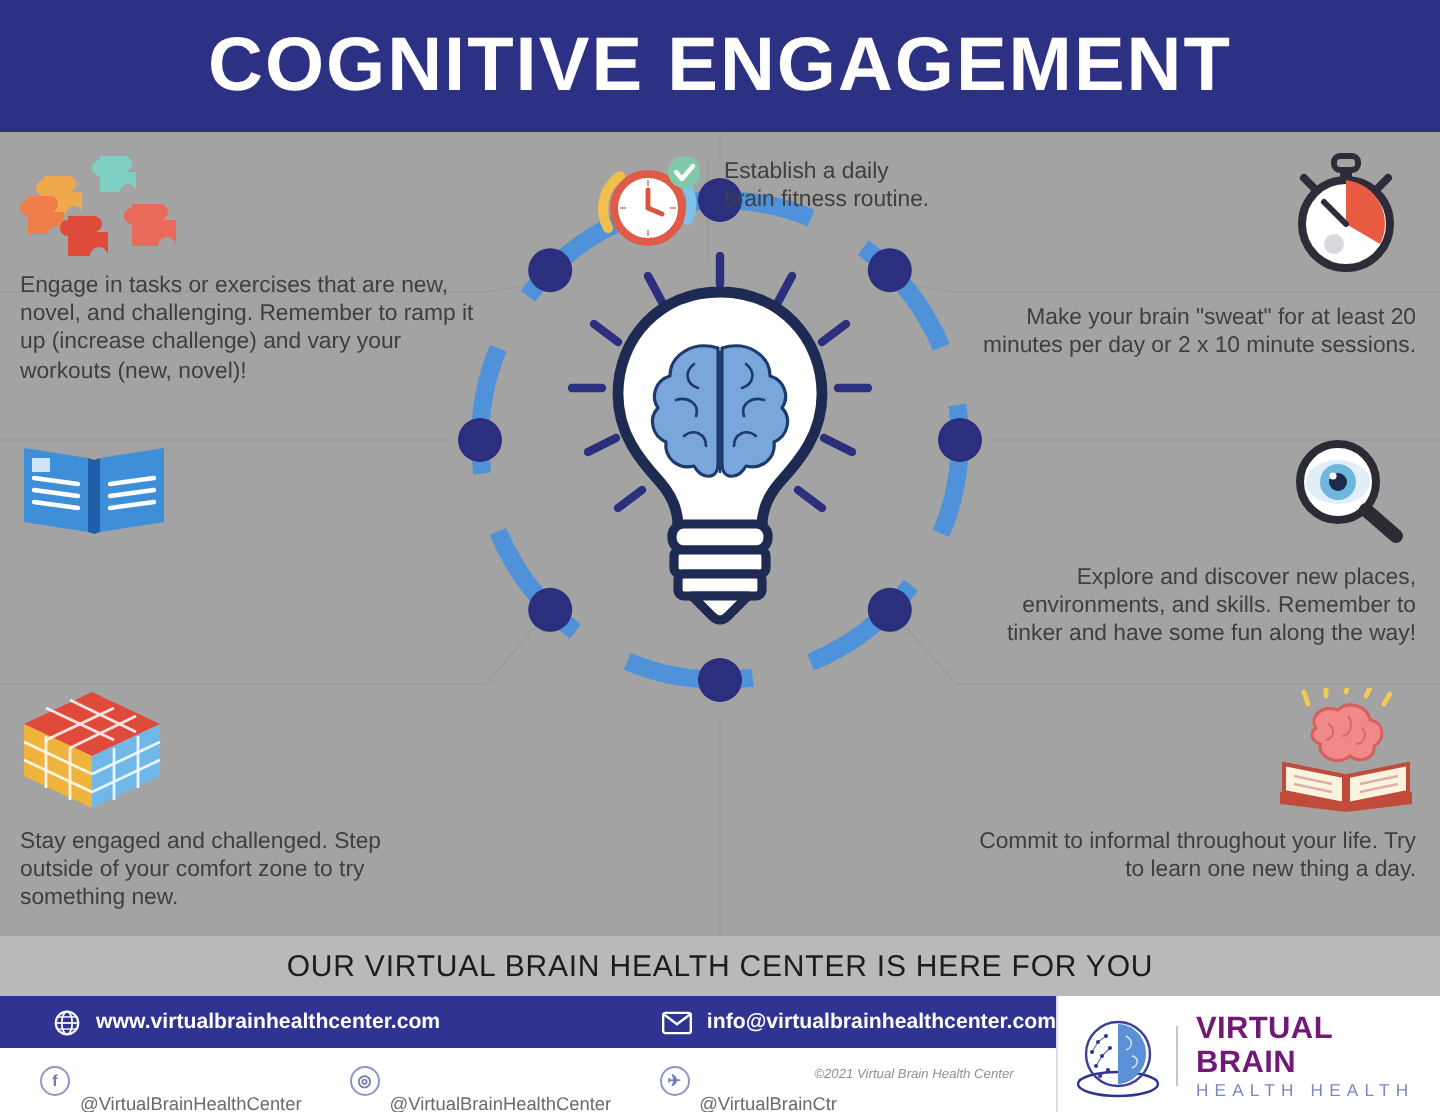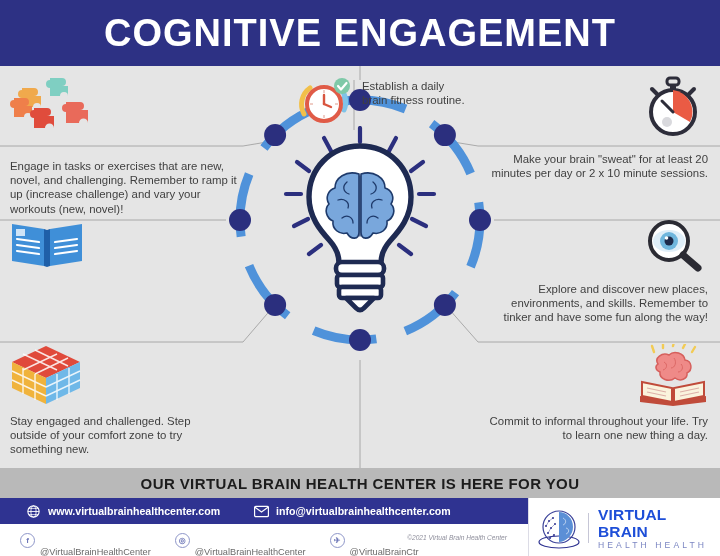--- a/index.html
+++ b/index.html
@@ -22,39 +22,39 @@
     font-size:38px;
     font-weight:bold;
     letter-spacing:1px;
     font-family:"Liberation Sans", sans-serif;
     white-space:nowrap;
   }
 
   
   .canvas{
     position:absolute;left:0;top:66px;width:720px;height:402px;
-    background:#e5e5e5;
+    background:#a3a3a3;
   }
 
   
   .ring-wrap{
     position:absolute;left:226px;top:20px;width:268px;height:268px;
   }
   .ring-svg{position:absolute;left:0;top:0;}
   .bulb{position:absolute;left:54px;top:40px;width:160px;height:190px;}
 
   
   .lines{position:absolute;left:0;top:0;width:720px;height:402px;}
 
   
   .tbox{position:absolute;font-size:11.4px;color:#3f3f3f;line-height:14.2px;}
   .tbox.left{text-align:left;}
   .tbox.right{text-align:right;}
 
-  .blk-l1{left:10px;top:93px;width:228px;}
+  .blk-l1{left:10px;top:70px;width:228px;}
   .blk-l2{left:10px;top:218px;width:200px;}
   .blk-l3{left:10px;top:348px;width:210px;}
   .blk-r1{left:490px;top:86px;width:218px;}
   .blk-r2{left:490px;top:216px;width:218px;}
   .blk-r3{left:486px;top:348px;width:222px;}
   .blk-top{left:362px;top:14px;width:110px;text-align:left;line-height:13.6px;}
 
   
   .icon{position:absolute;}
   .ic-puzzle{left:6px;top:8px;width:98px;height:62px;}
@@ -65,31 +65,31 @@
   .ic-magnify{left:644px;top:150px;width:64px;height:58px;}
   .ic-brainbook{left:636px;top:278px;width:74px;height:62px;}
 
   
   .banner{
     position:absolute;left:0;top:468px;width:720px;height:30px;
     background:#b9b9b9;
     display:flex;align-items:center;justify-content:center;
   }
   .banner-text{
-    color:#1c1c1c;font-size:15px;font-weight:bold;letter-spacing:.4px;
+    color:#1c1c1c;font-size:15px;font-weight:normal;letter-spacing:.4px;
     white-space:nowrap;
   }
 
   
   .footer{
     position:absolute;left:0;top:498px;width:720px;height:58px;background:#ffffff;
   }
   .contact-bar{
     position:absolute;left:0;top:0;width:528px;height:26px;
-    background:#2f3391;display:flex;align-items:center;
+    background:#2f3391;display:flex;align-items:center;justify-content:space-between;
   }
   .contact-item{display:flex;align-items:center;color:#fff;font-size:10.6px;font-weight:bold;}
   .contact-item.first{margin-left:26px;}
   .contact-item.second{margin-left:34px;}
   .contact-ico{width:15px;height:13px;margin-right:7px;display:inline-block;}
 
   .social-row{
     position:absolute;left:0;top:26px;width:528px;height:32px;
     display:flex;align-items:center;
   }
@@ -107,21 +107,21 @@
     font-size:6.6px;color:#8f8f9c;font-style:italic;
     text-align:center;
   }
   .logo-wrap{
     position:absolute;left:536px;top:504px;width:178px;height:48px;
     display:flex;align-items:center;
   }
   .logo-mark{width:46px;height:44px;flex:0 0 auto;}
   .logo-divider{width:1px;height:30px;background:#c6c6d6;margin:0 9px 0 6px;}
   .logo-text{display:flex;flex-direction:column;justify-content:center;}
-  .logo-l1{font-size:15.5px;font-weight:bold;color:#1d4ed8;letter-spacing:.2px;line-height:17px;}
+  .logo-l1{font-size:15.5px;font-weight:bold;color:#701a75;letter-spacing:.2px;line-height:17px;}
   .logo-l2{font-size:8.6px;color:#7b86c2;letter-spacing:3.1px;line-height:11px;}
   .footer-sep{position:absolute;left:528px;top:0;width:1px;height:58px;background:#dcdce6;}
 </style>
 </head>
 <body>
 
 <div class="page">
 
   <div class="header">
     <div class="header-title">COGNITIVE ENGAGEMENT</div>

